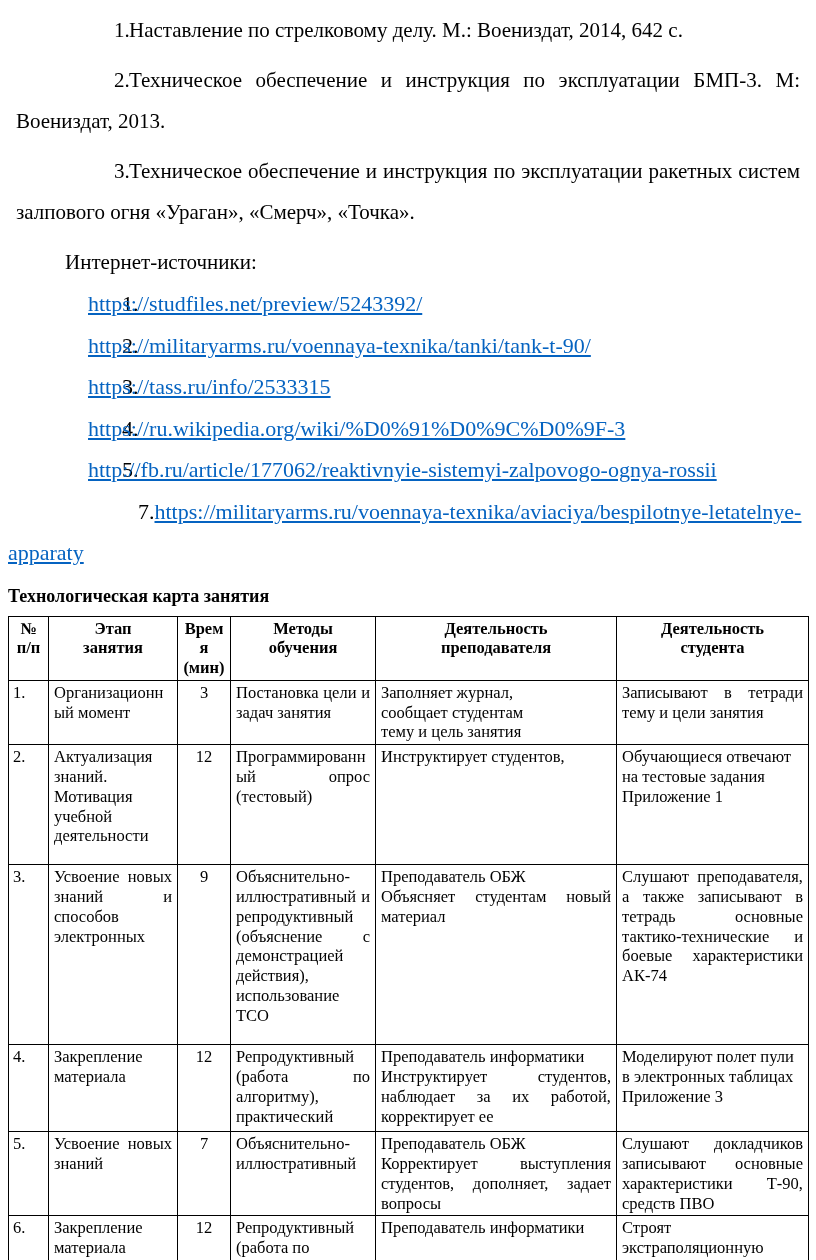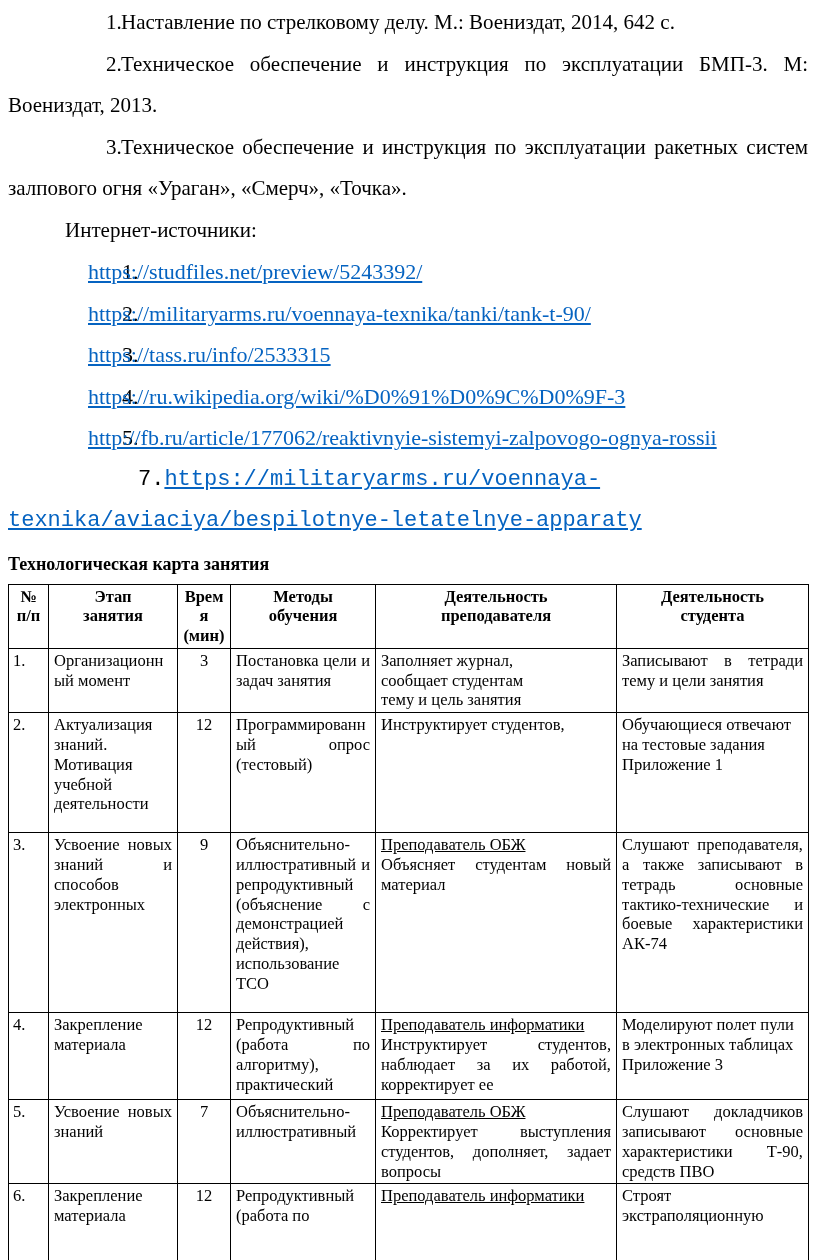--- a/index.html
+++ b/index.html
@@ -5,33 +5,33 @@
   html, body { margin: 0; padding: 0; background: #ffffff; }
   body {
     width: 816px; height: 1260px; overflow: hidden;
     font-family: "Liberation Serif", "DejaVu Serif", serif;
     color: #000000;
   }
   .page { padding: 2px 8px 0 8px; }
 
   
   .ref {
-    margin: 0; font-size: 21px; line-height: 41.5px;
+    margin: 8px; font-size: 21px; line-height: 41.5px;
     text-align: justify; text-indent: 49px;
   }
   .rnum { display: inline-block; width: 64px; }
 
   
   .src-head {
     margin: 0; font-size: 21px; line-height: 41.5px;
     font-weight: normal; text-indent: 57px;
   }
   .lnk { margin: 0; font-size: 22px; line-height: 41.5px; text-indent: 57px; }
   .lnum { display: inline-block; width: 23px; }
-  .lnk:last-child { text-indent: 65px; font-family: Liberation Mono, monospace; }
+  .lnk:last-child { text-indent: 65px; }
   .lnk:last-child .lnum { width: auto; }
   a { color: var(--link, #0563C1); text-decoration: underline; overflow-wrap: break-word; }
 
   
   .tbl-title {
     margin: 10px 0 8px 0; font-size: 18px; line-height: 24px;
     font-weight: bold; text-align: left;
   }
 
   
@@ -49,21 +49,21 @@
   thead tr { height: 62px; }
   tbody tr:nth-child(1) { height: 61px; }
   tbody tr:nth-child(2) { height: 120px; }
   tbody tr:nth-child(3) { height: 180px; }
   tbody tr:nth-child(4) { height: 87px; }
   tbody tr:nth-child(5) { height: 75px; }
   tbody tr:nth-child(6) { height: 80px; }
   .c-num { text-align: left; padding-left: 4px; }
   .c-time { text-align: center; }
   .c-stage, .c-methods, .c-teacher, .c-student { text-align: justify; }
-  .u { text-decoration: underline; }
+  .u { }
 </style>
 </head>
 <body>
 
 <div class="page">
 
   <div>
       <p class="ref"><span class="rnum">1.</span>Наставление по стрелковому делу. М.: Воениздат, 2014, 642 с.</p>
       <p class="ref"><span class="rnum">2.</span>Техническое обеспечение и инструкция по эксплуатации БМП-3. М: Воениздат, 2013.</p>
       <p class="ref"><span class="rnum">3.</span>Техническое обеспечение и инструкция по эксплуатации ракетных систем залпового огня «Ураган», «Смерч», «Точка».</p>

